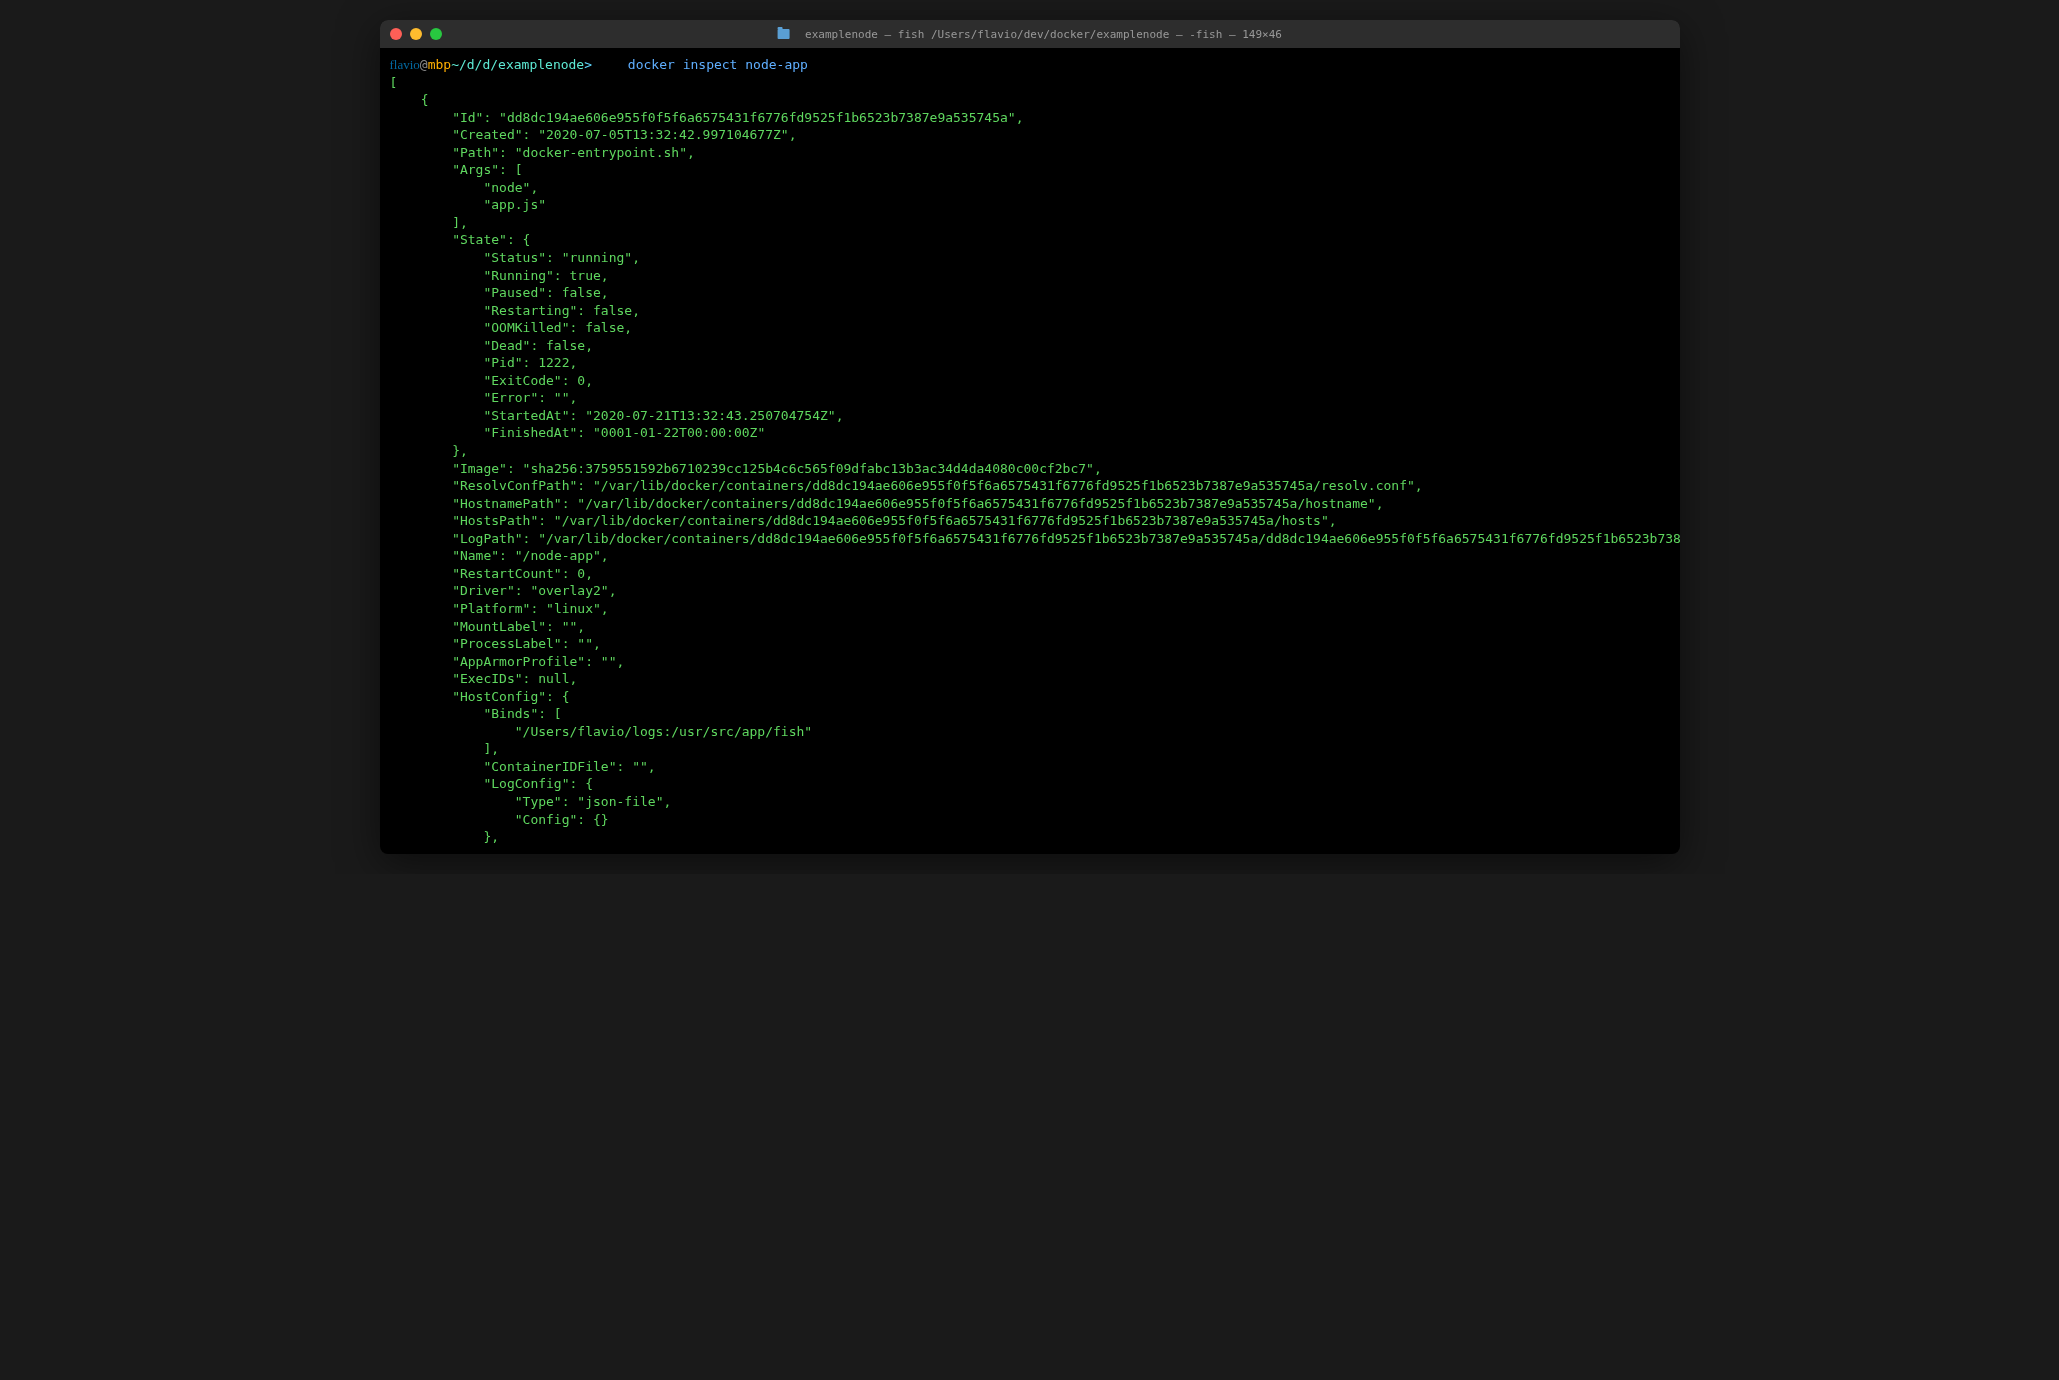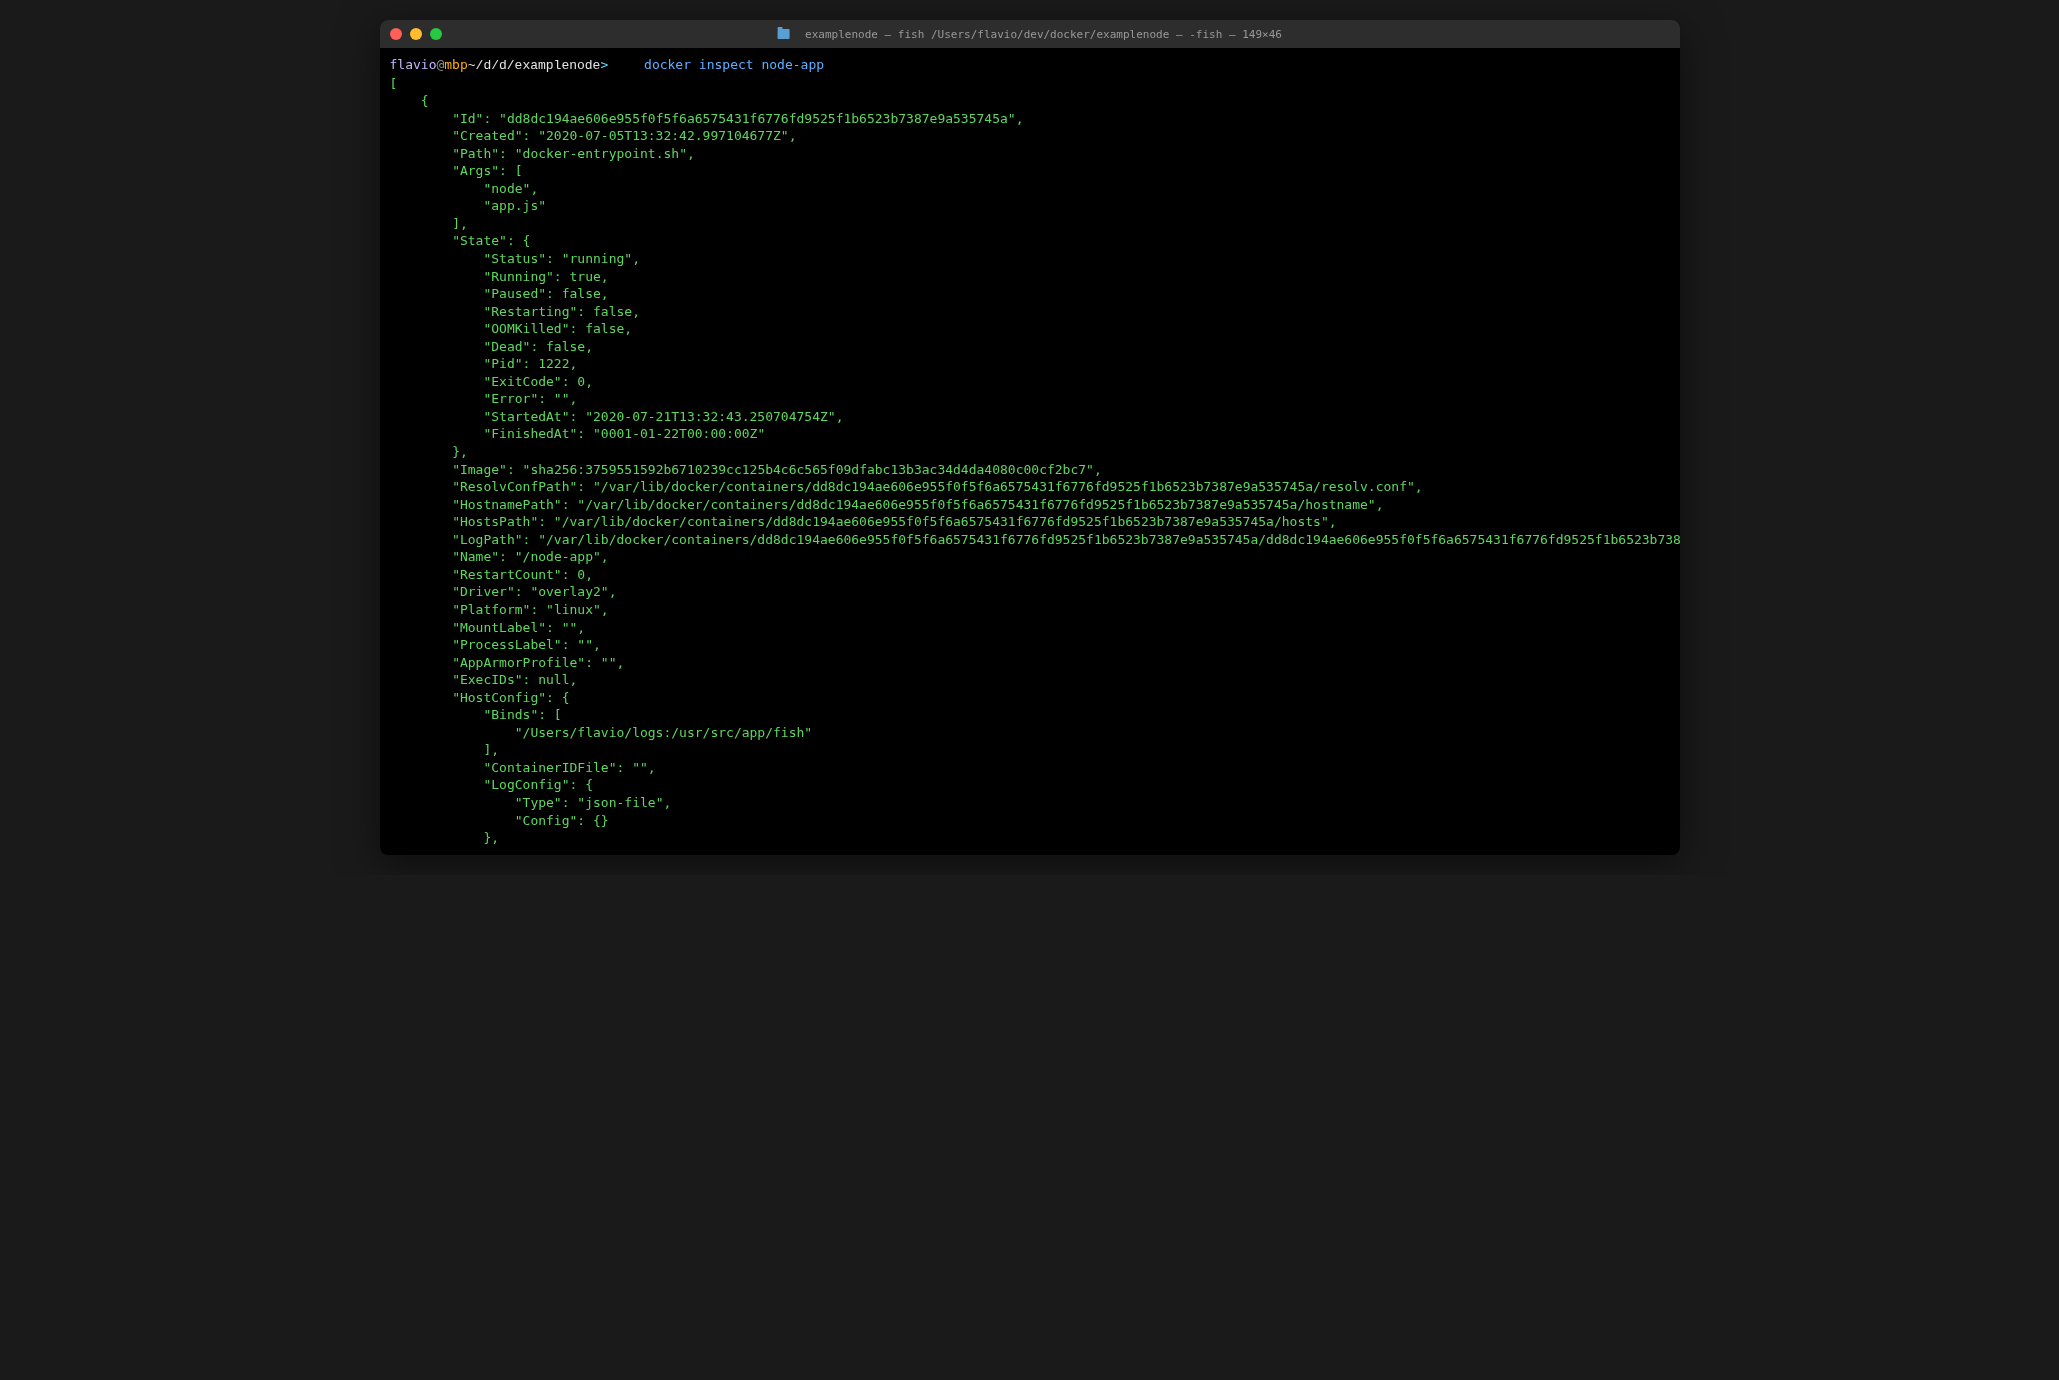--- a/index.html
+++ b/index.html
@@ -71,24 +71,24 @@
       background: #5a9fd4;
       border-radius: 1px 1px 0 0;
     }
     .terminal-content {
       padding: 8px 10px;
       line-height: 1.35;
       white-space: pre;
       color: #5fd75f;
       overflow: hidden;
     }
-    .prompt-user { color: #c4b5fd; }
+    .prompt-user { color: #0369a1; font-family: Liberation Serif, serif; }
     .prompt-at { color: #888; }
     .prompt-host { color: #ffaf00; text-align: right; }
-    .prompt-path { color: #e5e5e5; font-family: Liberation Mono, monospace; }
+    .prompt-path { color: #5eead4; }
     .prompt-gt { color: #5fd7ff; }
     .cmd { color: #5fafff; margin-left: 28px; }
   </style>
 </head>
 <body>
 
 <div class="terminal-window">
   <div class="title-bar">
     <div class="traffic-lights">
       <div class="traffic-light tl-close"></div>

